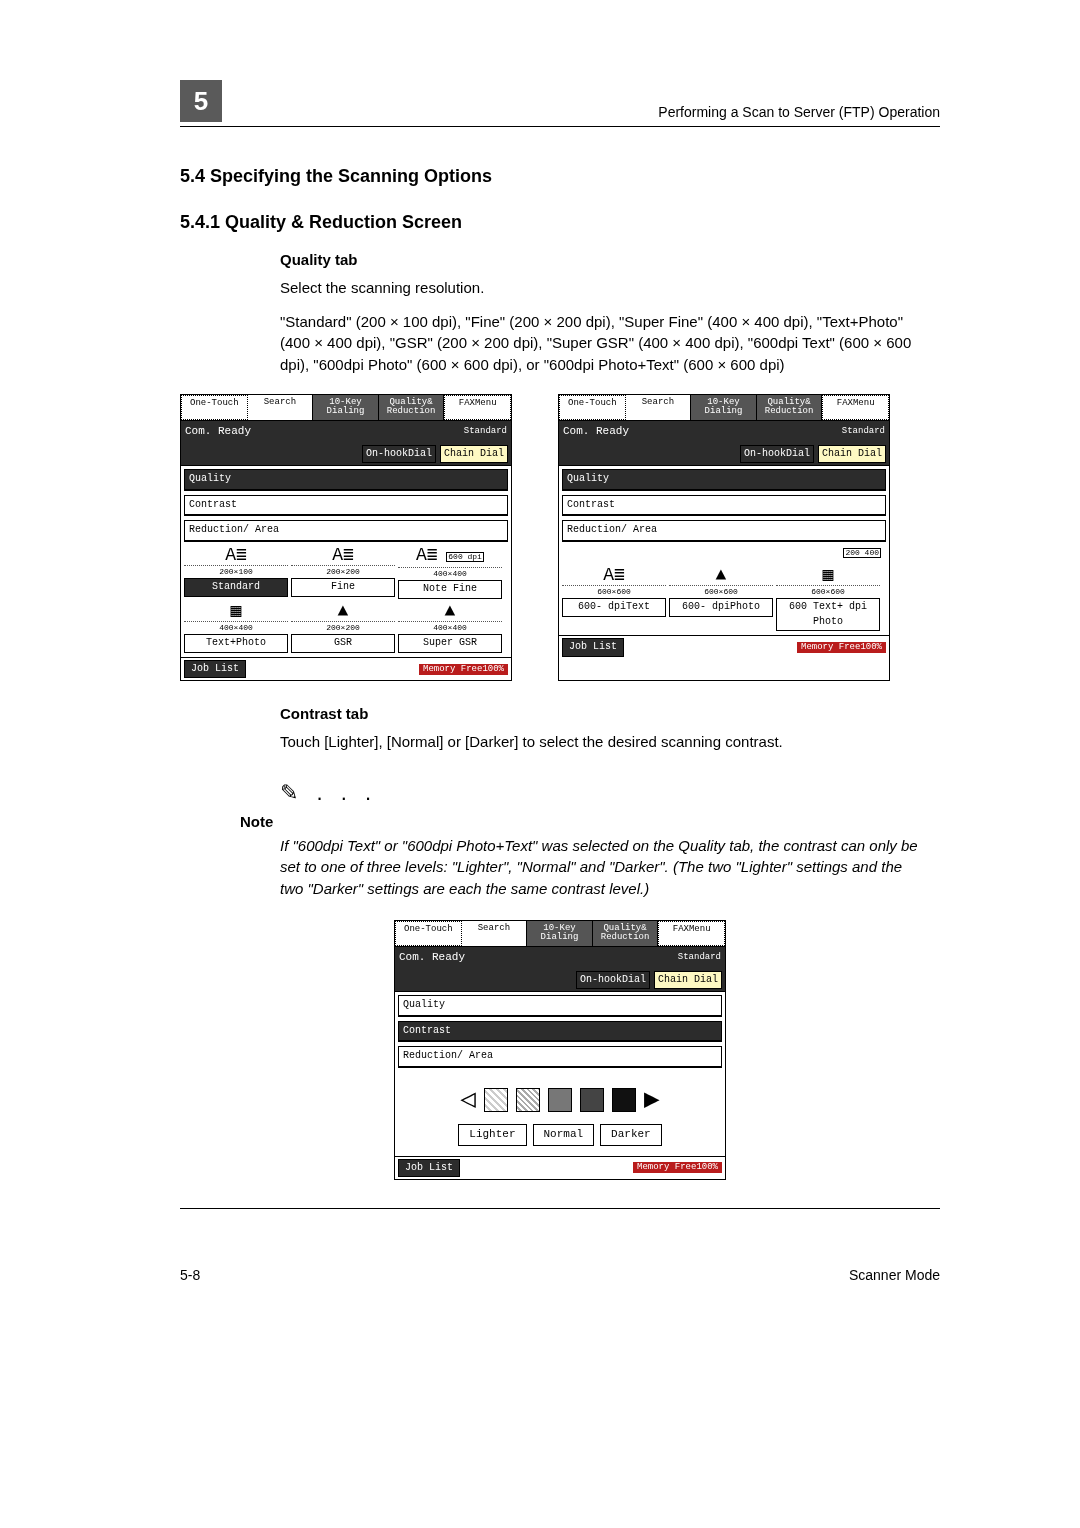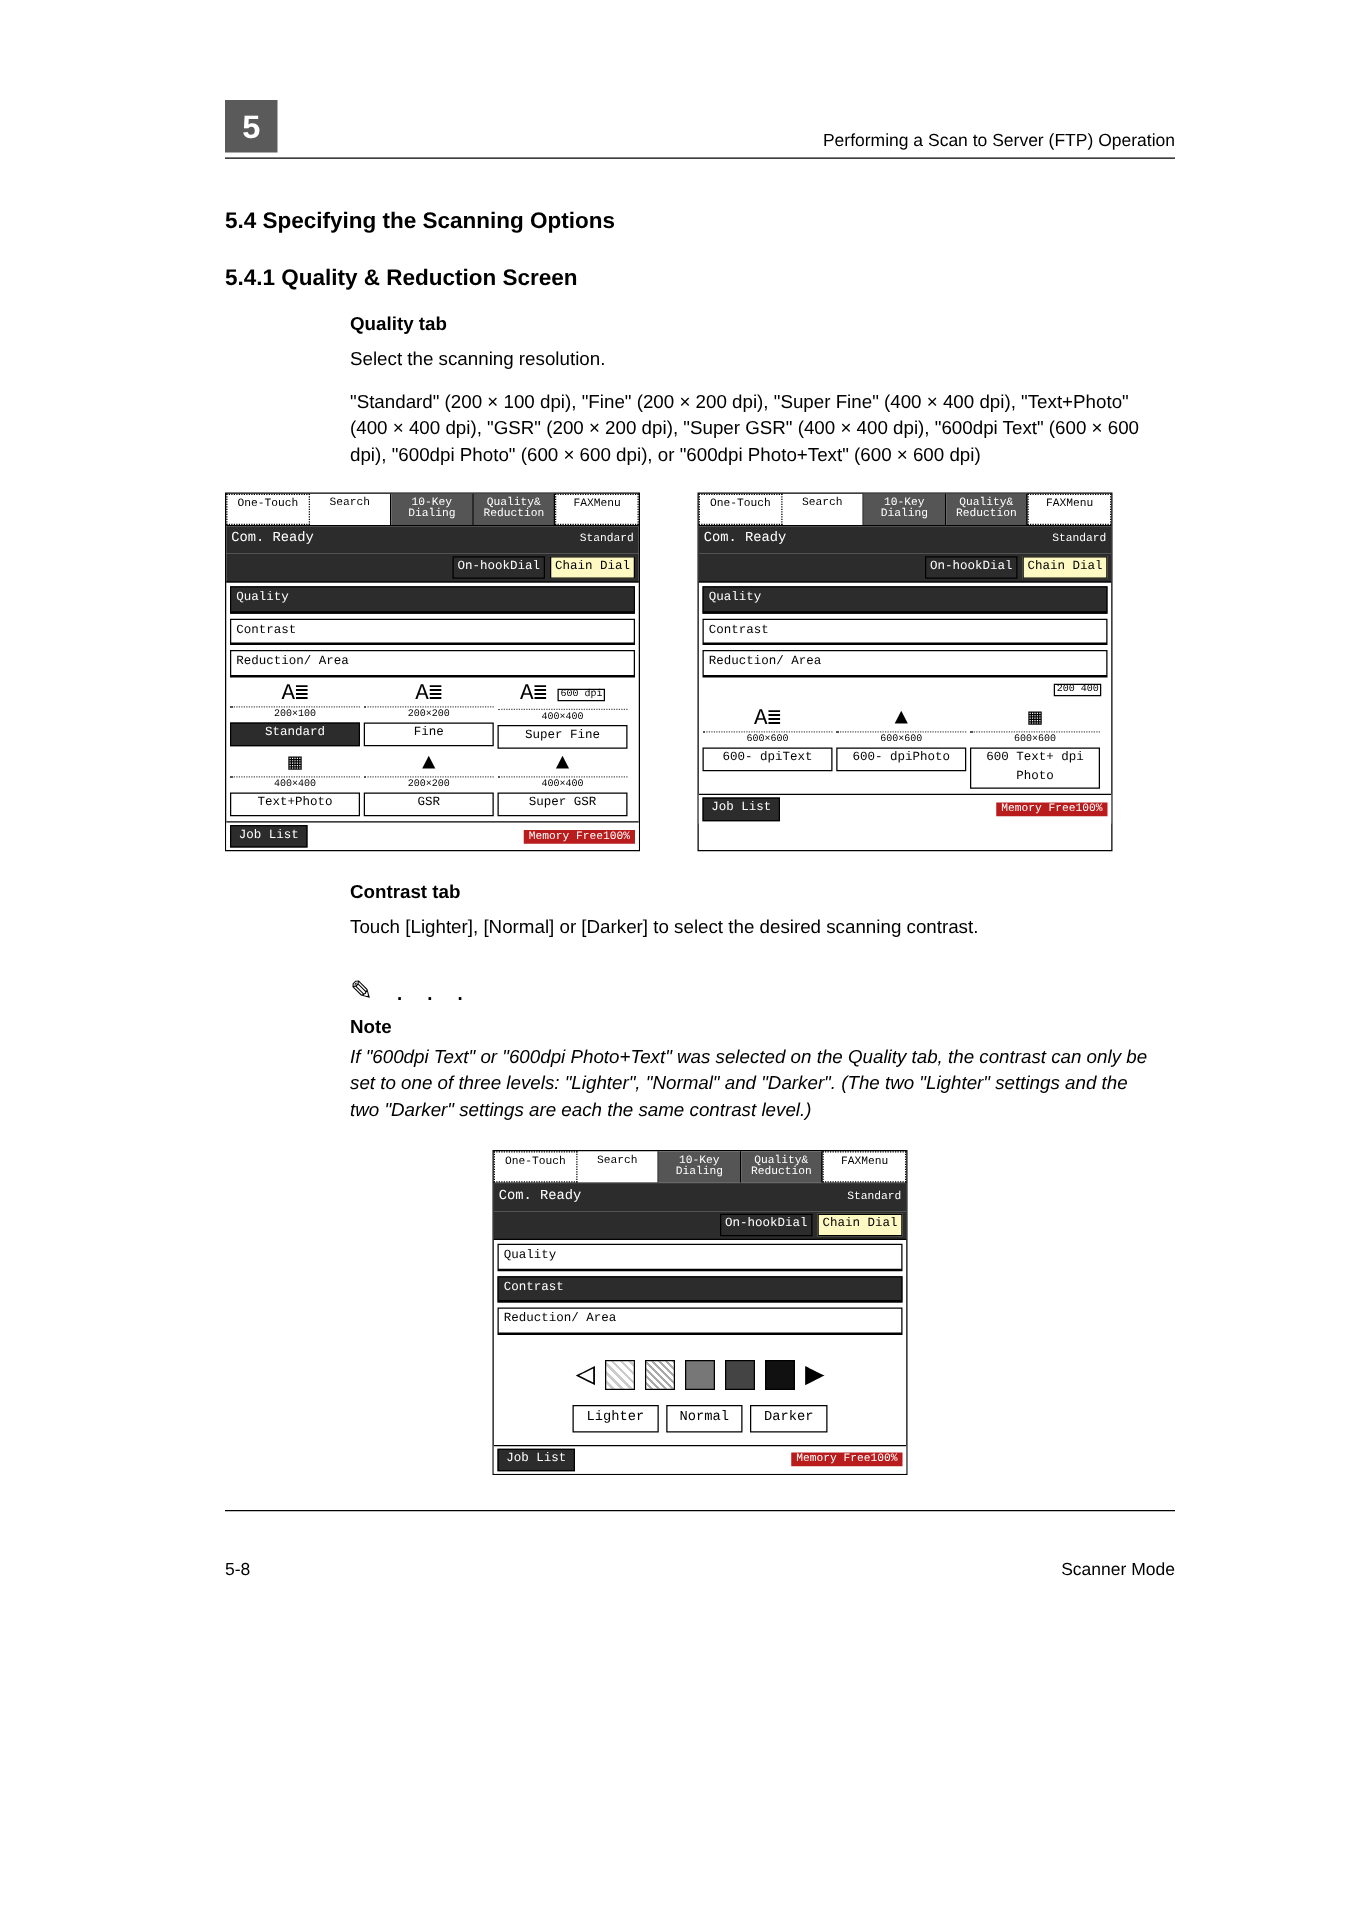--- a/index.html
+++ b/index.html
@@ -58,21 +58,21 @@
     margin: 0 0 12px 100px;
     max-width: 640px;
   }
   .note-icon-row {
     margin: 24px 0 2px 100px;
     font-size: 22px;
     letter-spacing: 6px;
   }
   .note-heading {
     font-weight: bold;
-    margin-left: 100px;
+    margin-left: 60px;
     margin-bottom: 2px;
   }
   .note-body {
     margin: 0 0 20px 100px;
     font-style: italic;
     max-width: 640px;
   }
   .panels-row {
     display: flex;
     gap: 46px;
@@ -237,21 +237,21 @@
     background: #b91c1c;
     color: #fff;
     padding: 1px 4px;
     font-size: 9px;
     line-height: 1;
     margin-left: 12px;
   }
   .footer-row {
     display: flex;
     justify-content: space-between;
-    padding-top: 36px;
+    padding-top: 56px;
     border-top: 1px solid #000;
     margin-top: 28px;
     font-size: 14px;
   }
 </style>
 </head>
 <body>
 
 <div class="page">
 
@@ -304,21 +304,21 @@
           <div class="sub">200×200</div>
           <div class="lbl">Fine</div>
         </div>
         <div class="opt">
           <div>
             <span class="ico">A≣</span>
             <span class="tiny-chip">600
 dpi</span>
           </div>
           <div class="sub">400×400</div>
-          <div class="lbl">Super Fine</div>
+          <div class="lbl">Note Fine</div>
         </div>
         <div class="opt">
           <div class="ico">▦</div>
           <div class="sub">400×400</div>
           <div class="lbl">Text+Photo</div>
         </div>
         <div class="opt">
           <div class="ico">▲</div>
           <div class="sub">200×200</div>
           <div class="lbl">GSR</div>

